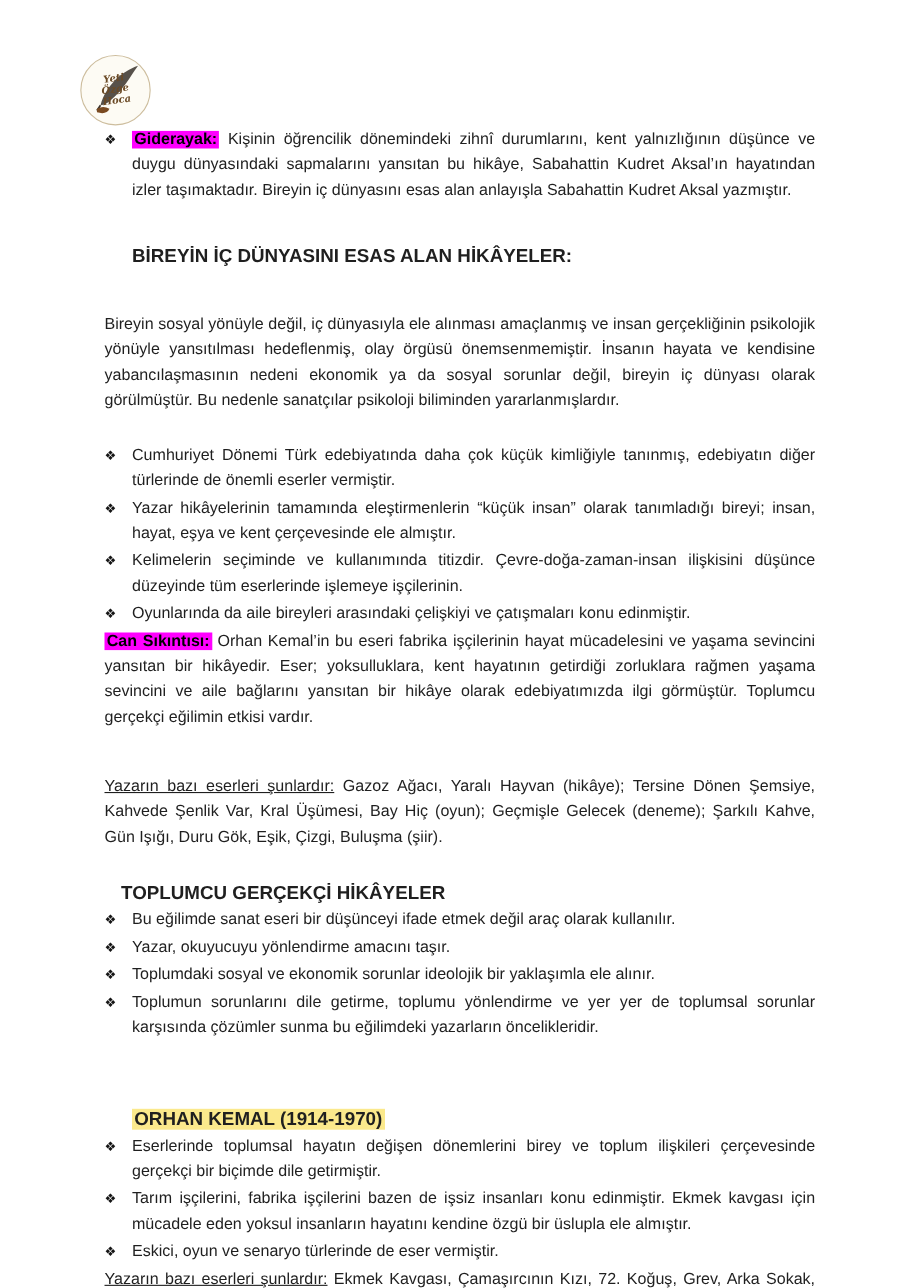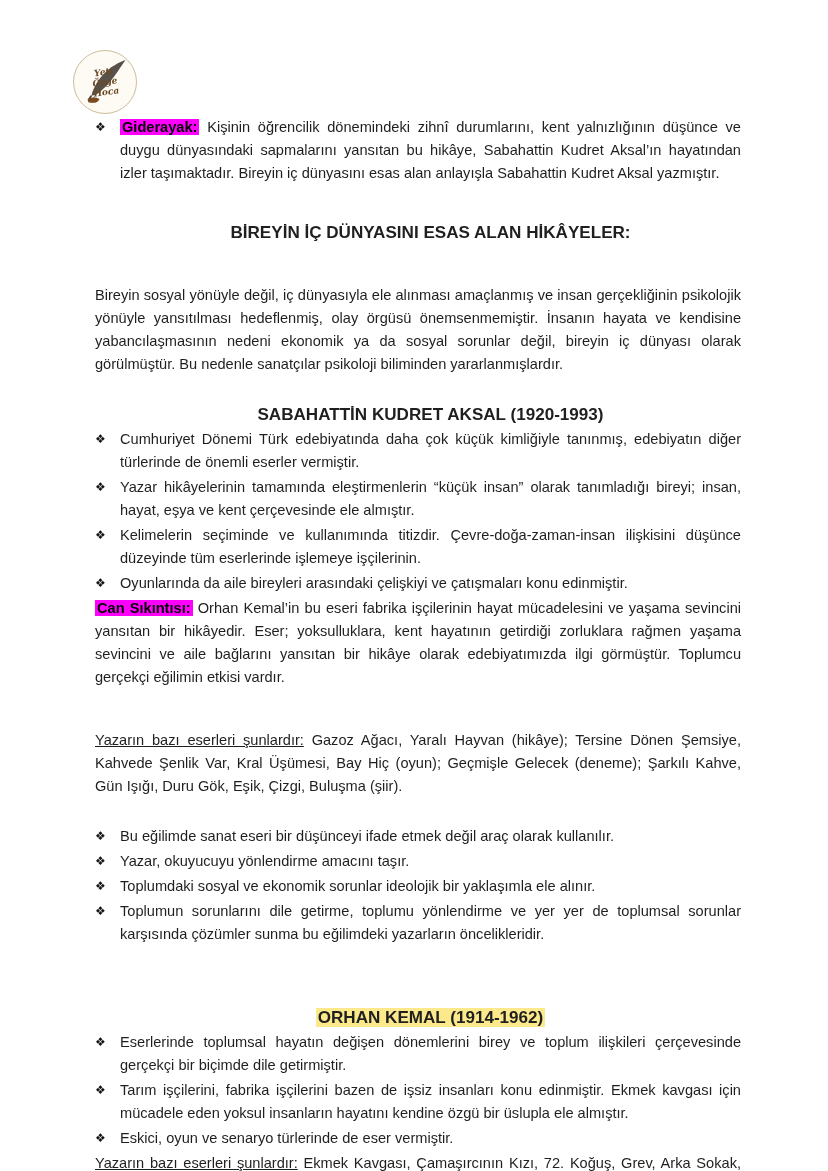--- a/index.html
+++ b/index.html
@@ -39,21 +39,21 @@
   }
   
   .content{
     position:absolute;left:95px;top:116px;
     width:646px;
     font-size:14.6px;line-height:23px;
     text-align:justify;
   }
   .indent{margin-left:25px;}
   .indent-sm{margin-left:15px;}
-  .heading{font-weight:bold;text-align:center;}
+  .heading{font-weight:bold;text-align:left;}
   .para{margin:0;}
   .bullet-item{display:flex;}
   .glyph{
     flex:none;width:25px;
     font-size:12px;line-height:23px;
     color:#151515;text-align:left;
   }
   .btext{flex:1;}
   .hl-pink{
     background:var(--hl-pink);
@@ -96,21 +96,20 @@
       <span class="glyph">❖</span>
       <div class="btext">
         <span class="hl-pink">Giderayak:</span>
         <span>Kişinin öğrencilik dönemindeki zihnî durumlarını, kent yalnızlığının düşünce ve duygu dünyasındaki sapmalarını yansıtan bu hikâye, Sabahattin Kudret Aksal’ın hayatından izler taşımaktadır. Bireyin iç dünyasını esas alan anlayışla Sabahattin Kudret Aksal yazmıştır.</span>
       </div>
     </div>
 
     <h3 class="heading indent mb-2">BİREYİN İÇ DÜNYASINI ESAS ALAN HİKÂYELER:</h3>
     <p class="para indent mb-md">Bireyin sosyal yönüyle değil, iç dünyasıyla ele alınması amaçlanmış ve insan gerçekliğinin psikolojik yönüyle yansıtılması hedeflenmiş, olay örgüsü önemsenmemiştir. İnsanın hayata ve kendisine yabancılaşmasının nedeni ekonomik ya da sosyal sorunlar değil, bireyin iç dünyası olarak görülmüştür. Bu nedenle sanatçılar psikoloji biliminden yararlanmışlardır.</p>
 
-    <h3 class="heading indent mb-2">SABAHATTİN KUDRET AKSAL (1920-1993)</h3>
 
     <div class="bullet-item mb-2">
       <span class="glyph">❖</span>
       <div class="btext">Cumhuriyet Dönemi Türk edebiyatında daha çok küçük kimliğiyle tanınmış, edebiyatın diğer türlerinde de önemli eserler vermiştir.</div>
     </div>
     <div class="bullet-item mb-2">
       <span class="glyph">❖</span>
       <div class="btext">Yazar hikâyelerinin tamamında eleştirmenlerin “küçük insan” olarak tanımladığı bireyi; insan, hayat, eşya ve kent çerçevesinde ele almıştır.</div>
     </div>
     <div class="bullet-item mb-2">
@@ -125,40 +124,41 @@
     <p class="para indent mb-sm">
       <span class="hl-pink">Can Sıkıntısı:</span>
       <span>Orhan Kemal’in bu eseri fabrika işçilerinin hayat mücadelesini ve yaşama sevincini yansıtan bir hikâyedir. Eser; yoksulluklara, kent hayatının getirdiği zorluklara rağmen yaşama sevincini ve aile bağlarını yansıtan bir hikâye olarak edebiyatımızda ilgi görmüştür. Toplumcu gerçekçi eğilimin etkisi vardır.</span>
     </p>
 
     <p class="para mb-md">
       <span class="works-lead">Yazarın bazı eserleri şunlardır:</span>
       <span>Gazoz Ağacı, Yaralı Hayvan (hikâye); Tersine Dönen Şemsiye, Kahvede Şenlik Var, Kral Üşümesi, Bay Hiç (oyun); Geçmişle Gelecek (deneme); Şarkılı Kahve, Gün Işığı, Duru Gök, Eşik, Çizgi, Buluşma (şiir).</span>
     </p>
 
+    <h3 class="heading indent-sm mb-2">TOPLUMCU GERÇEKÇİ HİKÂYELER</h3>
 
     <div class="bullet-item mb-2">
       <span class="glyph">❖</span>
       <div class="btext">Bu eğilimde sanat eseri bir düşünceyi ifade etmek değil araç olarak kullanılır.</div>
     </div>
     <div class="bullet-item mb-2">
       <span class="glyph">❖</span>
       <div class="btext">Yazar, okuyucuyu yönlendirme amacını taşır.</div>
     </div>
     <div class="bullet-item mb-2">
       <span class="glyph">❖</span>
       <div class="btext">Toplumdaki sosyal ve ekonomik sorunlar ideolojik bir yaklaşımla ele alınır.</div>
     </div>
     <div class="bullet-item mb-xl">
       <span class="glyph">❖</span>
       <div class="btext">Toplumun sorunlarını dile getirme, toplumu yönlendirme ve yer yer de toplumsal sorunlar karşısında çözümler sunma bu eğilimdeki yazarların öncelikleridir.</div>
     </div>
 
     <h3 class="heading indent mb-2">
-      <span class="hl-yellow">ORHAN KEMAL (1914-1962)</span>
+      <span class="hl-yellow">ORHAN KEMAL (1914-1970)</span>
     </h3>
 
     <div class="bullet-item mb-2">
       <span class="glyph">❖</span>
       <div class="btext">Eserlerinde toplumsal hayatın değişen dönemlerini birey ve toplum ilişkileri çerçevesinde gerçekçi bir biçimde dile getirmiştir.</div>
     </div>
     <div class="bullet-item mb-2">
       <span class="glyph">❖</span>
       <div class="btext">Tarım işçilerini, fabrika işçilerini bazen de işsiz insanları konu edinmiştir. Ekmek kavgası için mücadele eden yoksul insanların hayatını kendine özgü bir üslupla ele almıştır.</div>
     </div>

